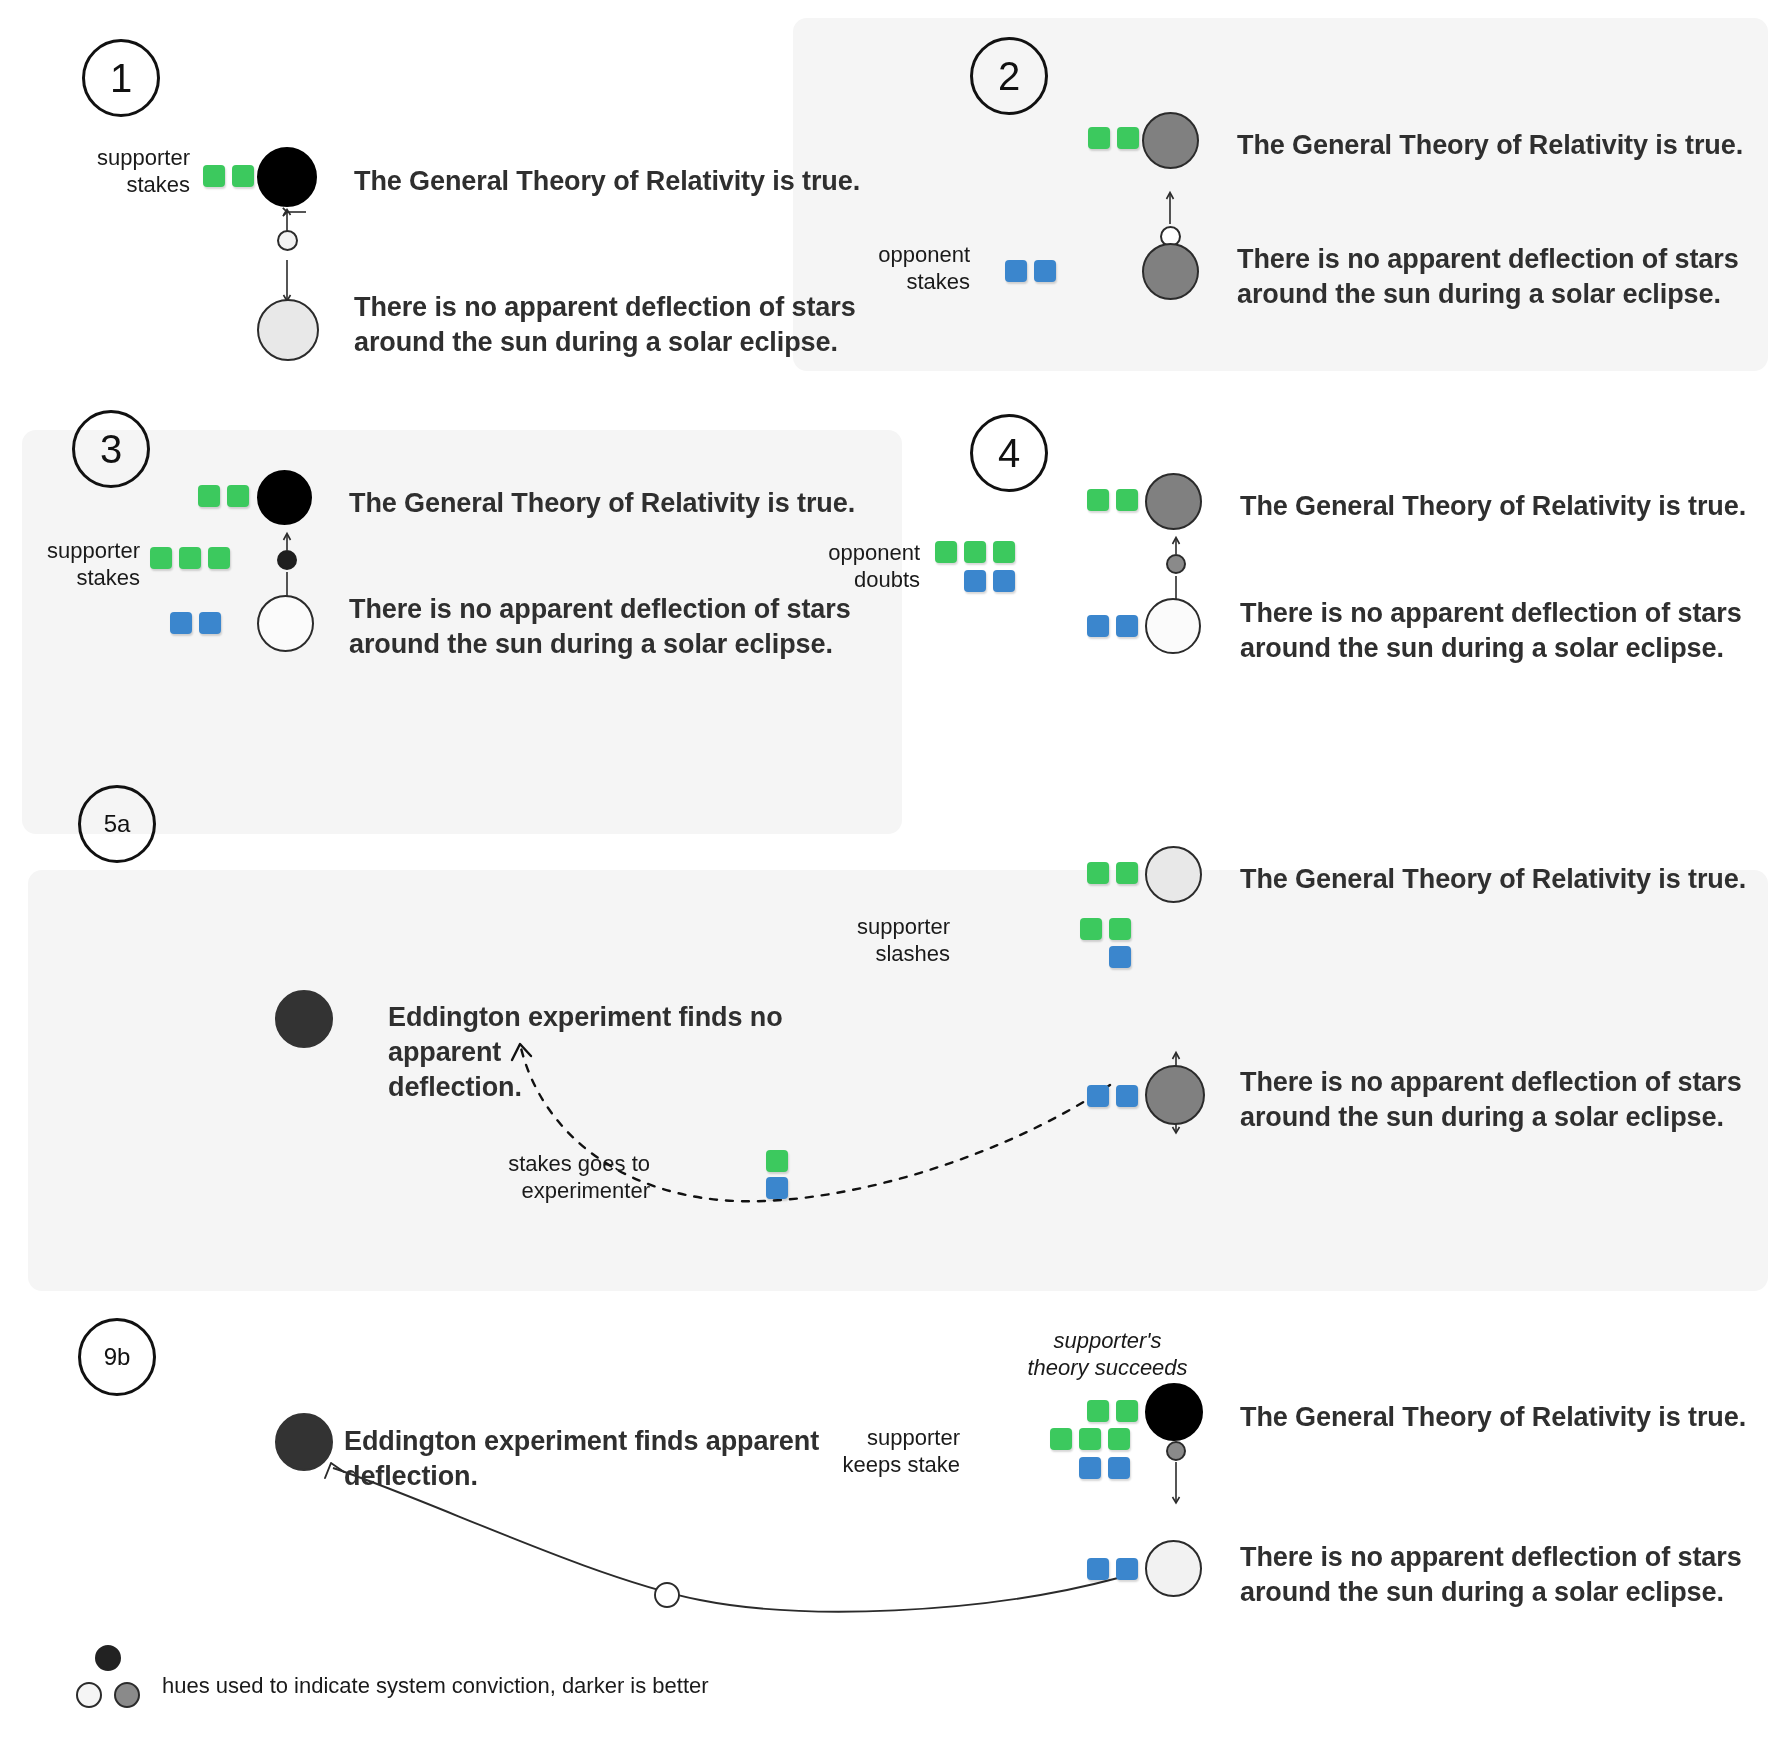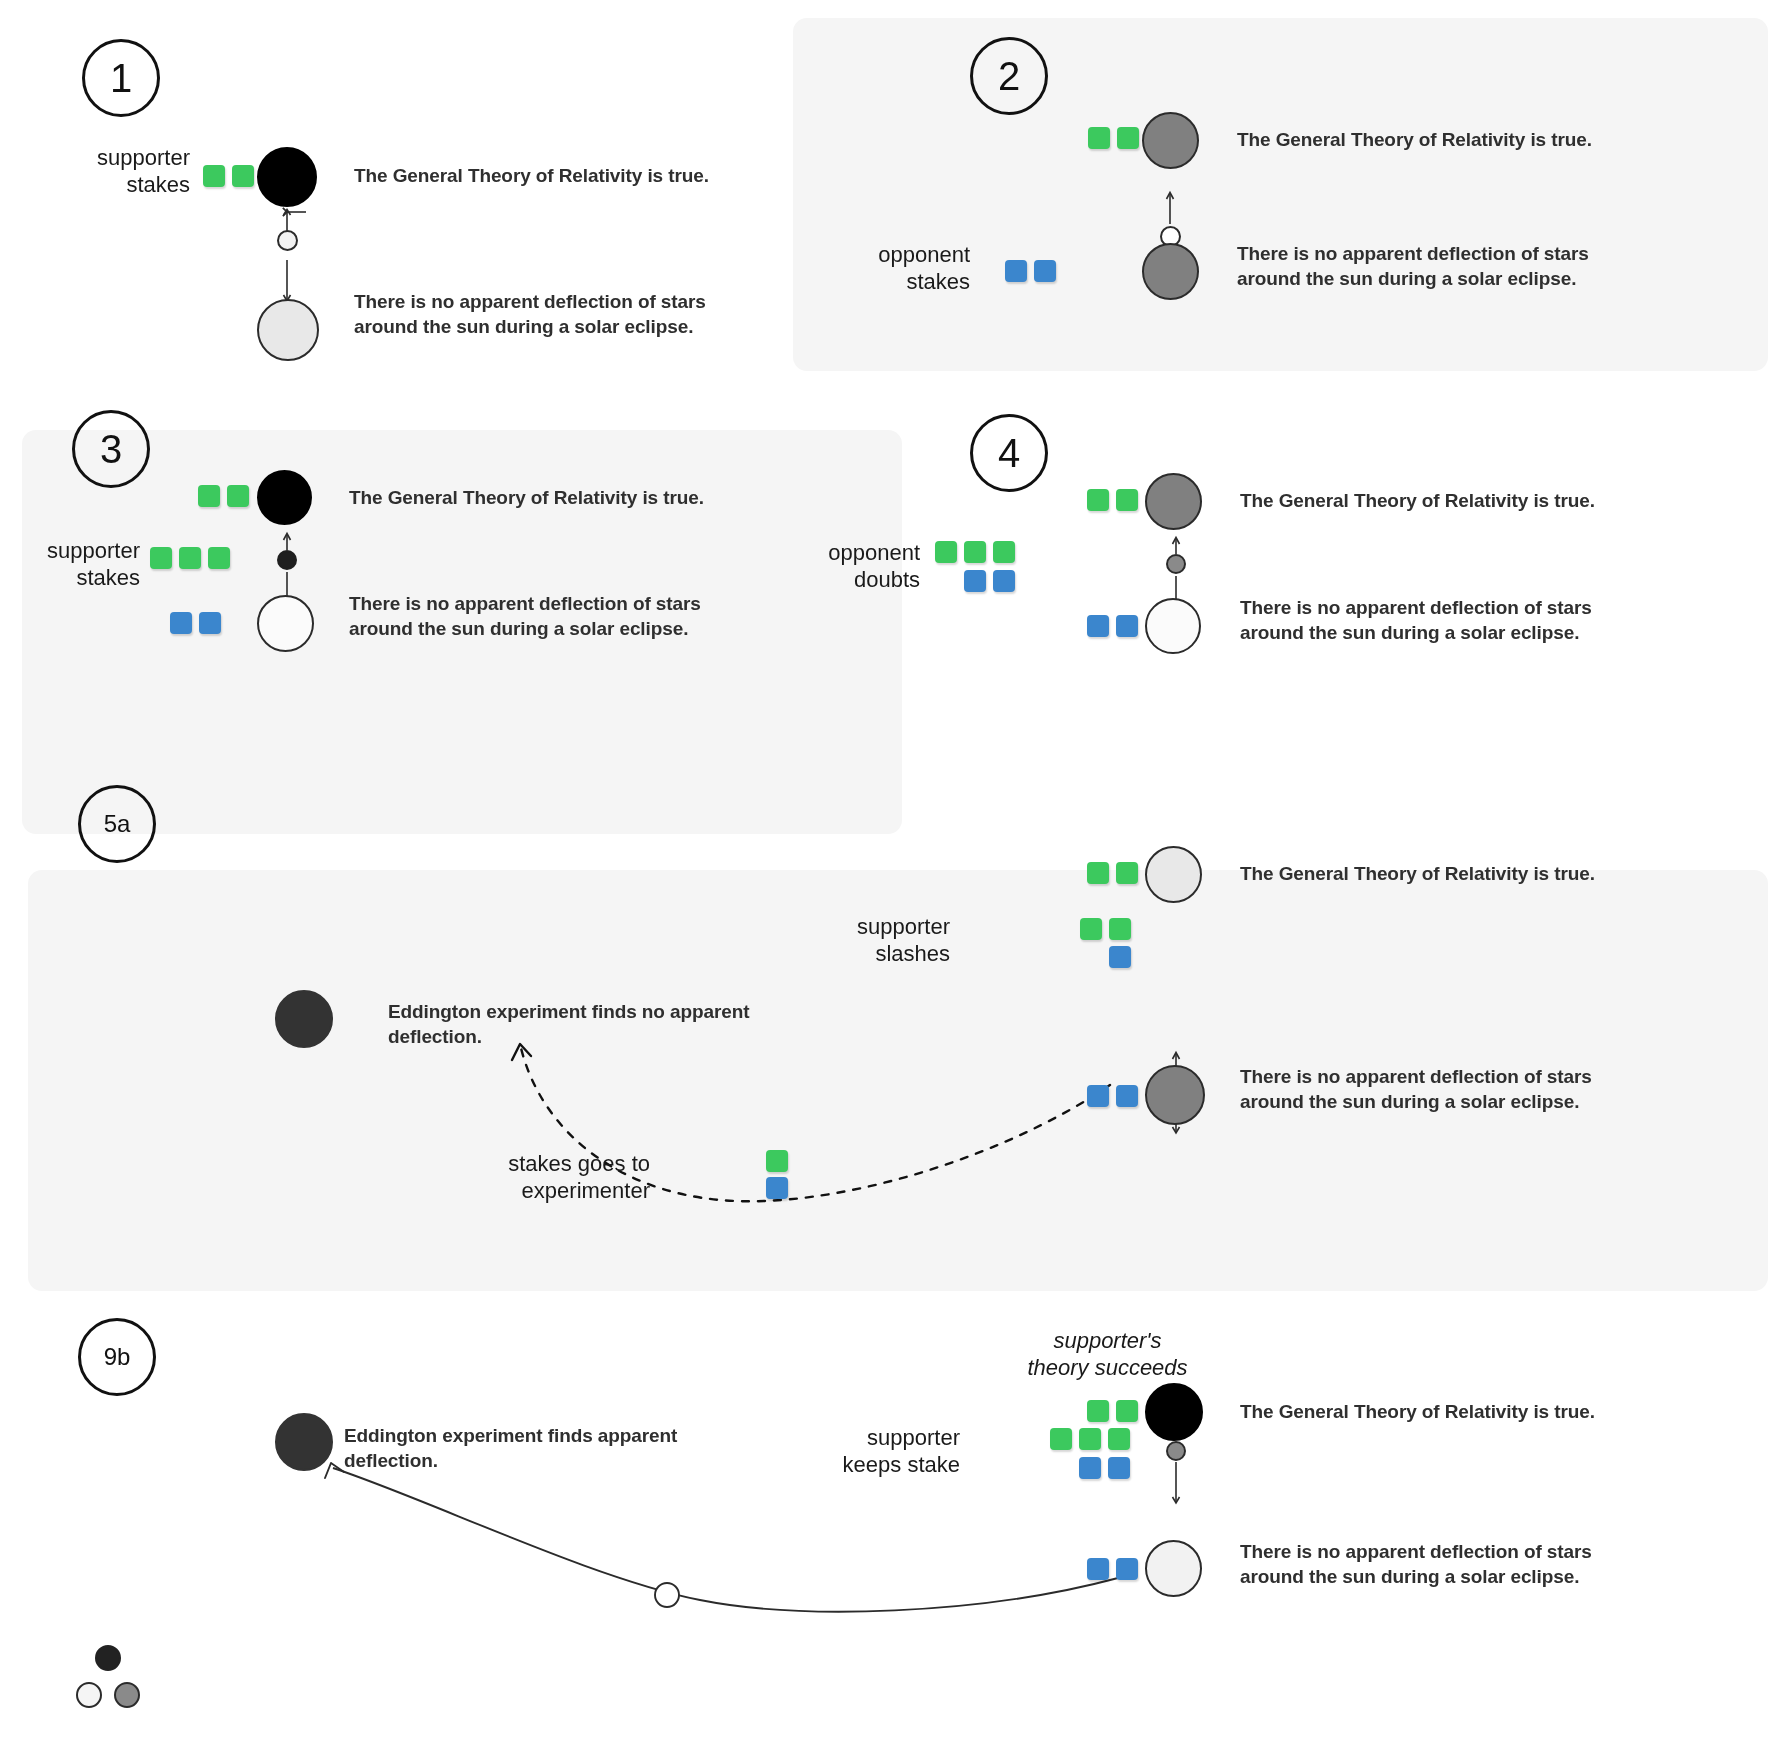--- a/index.html
+++ b/index.html
@@ -36,21 +36,21 @@
   .node.black   { background:#000000; border-color:#000000; }
   .node.dark    { background:#333333; border-color:#333333; }
   .node.gray    { background:#808080; border-color:#2b2b2b; }
   .node.light   { background:#e8e8e8; border-color:#2b2b2b; }
   .node.vlight  { background:#f2f2f2; border-color:#2b2b2b; }
   .node.white   { background:#fbfbfb; border-color:#2b2b2b; }
 
   
   .stmt {
     position:absolute;
-    font-size: 19px;
+    font-size: 27px;
     font-weight: 700;
     line-height: 1.30;
     color: #2f2f2f;
     letter-spacing: -0.1px;
   }
 
   
   .side-label {
     position:absolute;
     font-size: 22px;
@@ -309,14 +309,15 @@
     <div class="tok blue"></div>
     <div class="tok blue"></div>
   </div>
   <div class="node vlight" style="left:1145px; top:1540px; width:57px; height:57px;"></div>
   <div class="stmt" style="left:1240px; top:1540px; width:530px; white-space:pre-line;">There is no apparent deflection of stars
 around the sun during a solar eclipse.</div>
 
   <div class="node" style="left:95px; top:1645px; width:26px; height:26px; background:#222222; border-color:#222222;"></div>
   <div class="node" style="left:76px; top:1682px; width:26px; height:26px; background:#f5f5f5; border-color:#2b2b2b;"></div>
   <div class="node" style="left:114px; top:1682px; width:26px; height:26px; background:#8a8a8a; border-color:#2b2b2b;"></div>
+  <div class="legend-text" style="left:162px; top:1673px; width:800px;">hues used to indicate system conviction, darker is better</div>
 
 </div>
 
 </body></html>

